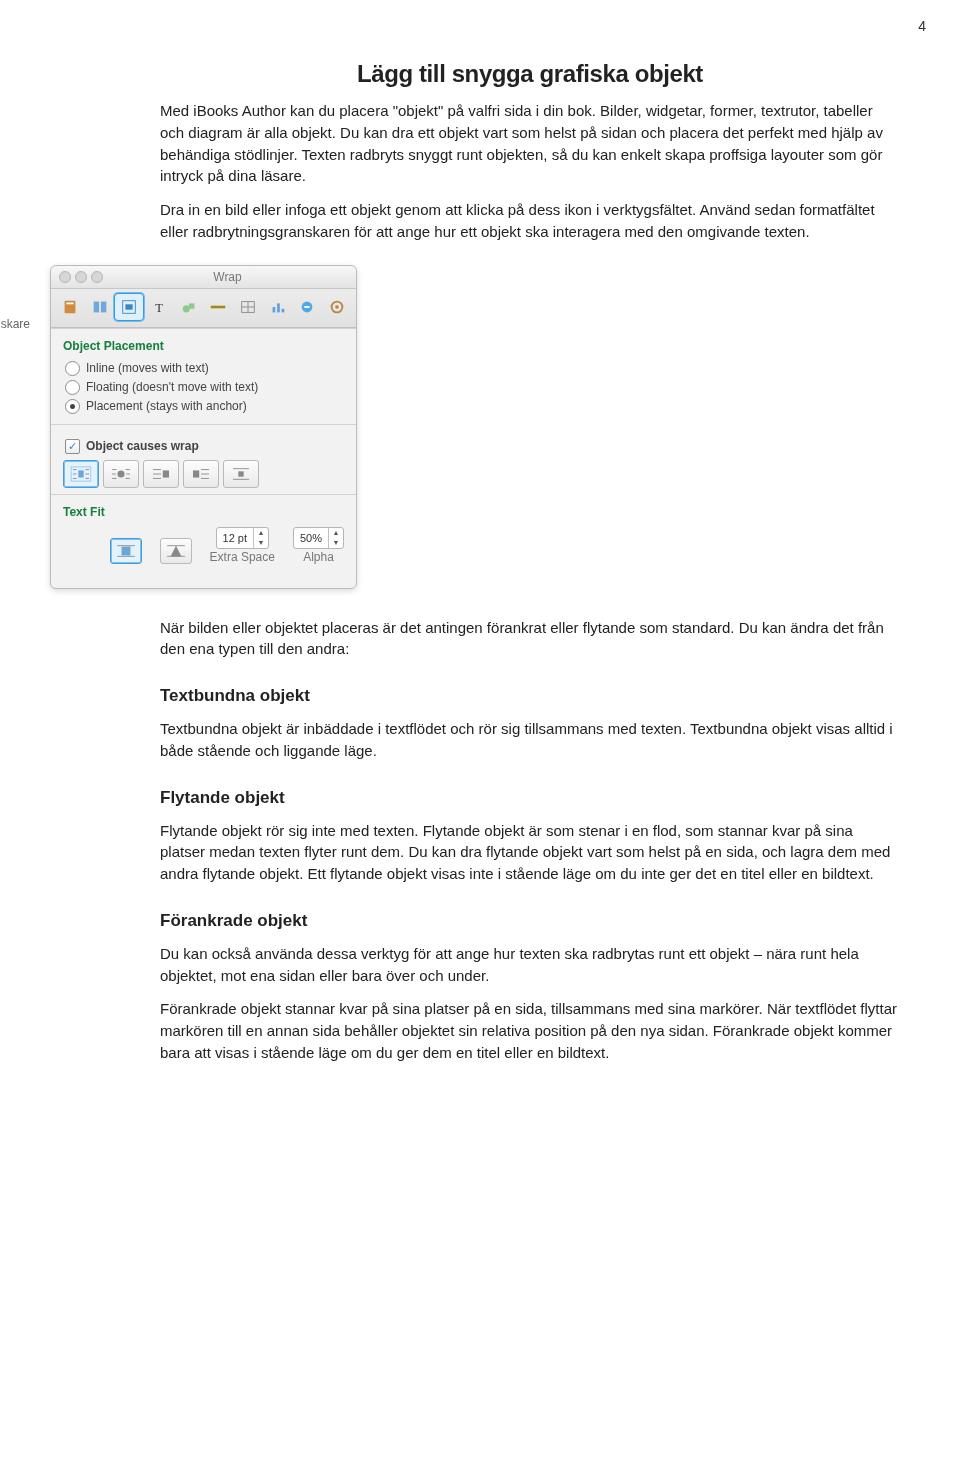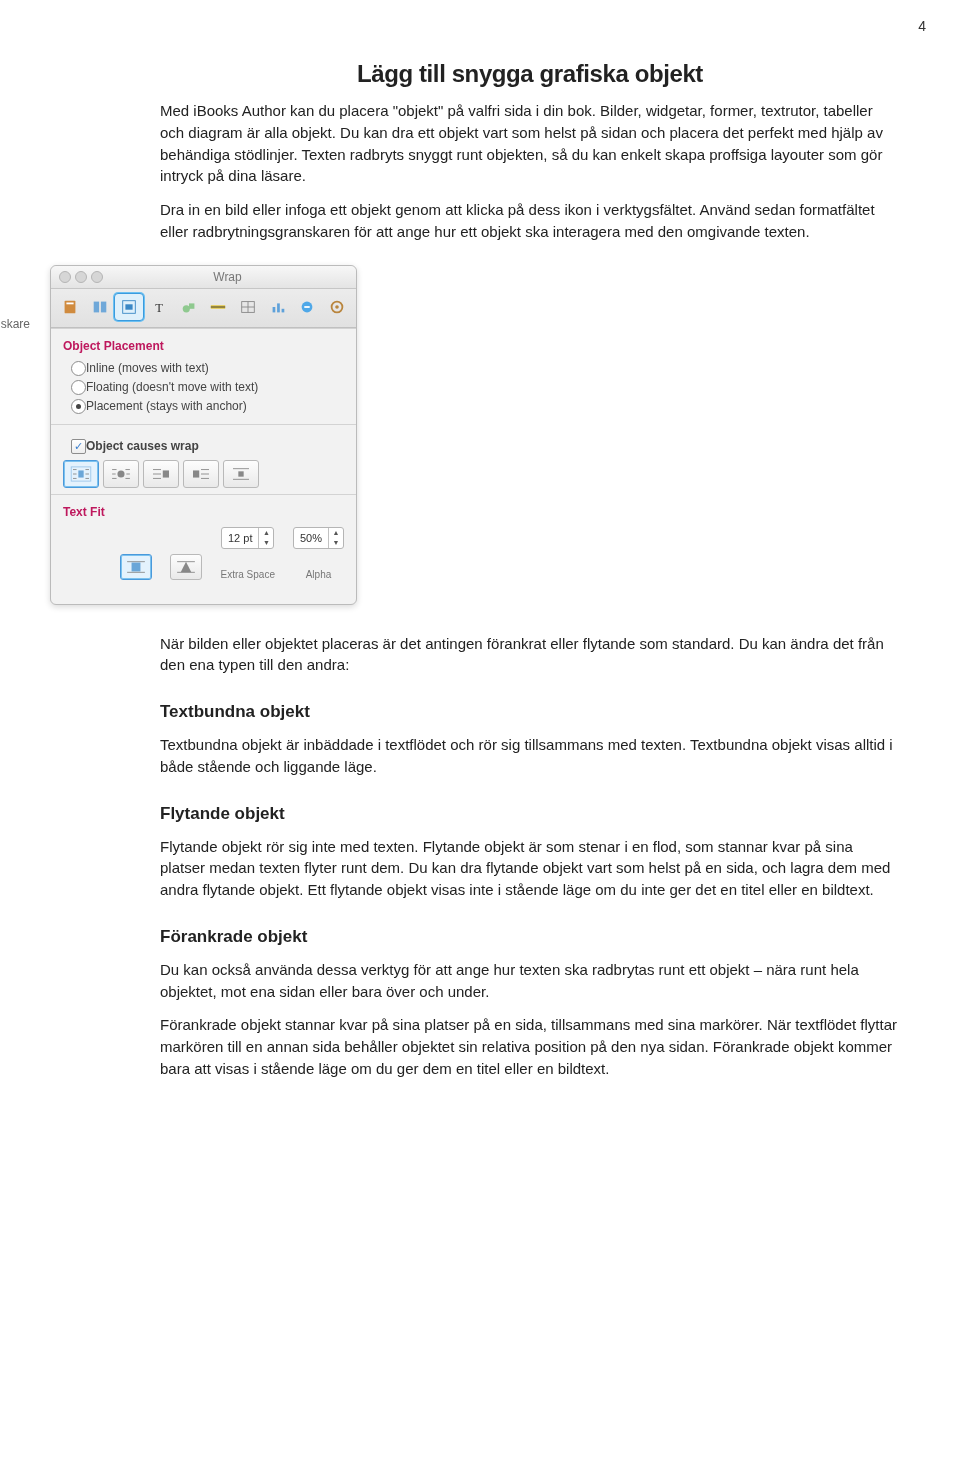--- a/index.html
+++ b/index.html
@@ -90,22 +90,22 @@
     color:#555;
   }
   .tab.selected {
     border-color:#3a9bde;
     background:#dff0fb;
     box-shadow:0 0 0 1px #6cc0f2;
   }
   .tab svg { width:18px;height:18px; }
   .section { padding:10px 12px 6px 12px;border-top:1px solid #d3d3d3; }
   .section:first-of-type { border-top:none; }
-  .section-hd { font-weight:700;font-size:12px;color:#be185d;margin-bottom:8px; }
-  .radio-row, .check-row { display:flex;align-items:center;gap:0;margin:4px 8px;font-size:12px;color:#444; }
+  .section-hd { font-weight:700;font-size:12px;color:#15803d;margin-bottom:8px; }
+  .radio-row, .check-row { display:flex;align-items:center;gap:6px;margin:4px 2px;font-size:12px;color:#444; }
   .radio {
     width:13px;height:13px;border:1px solid #8d8d8d;border-radius:50%;background:#fff;
     display:flex;align-items:center;justify-content:center;
   }
   .radio.on::after { content:"";width:5px;height:5px;border-radius:50%;background:#444; }
   .check {
     width:13px;height:13px;border:1px solid #8d8d8d;border-radius:2px;background:linear-gradient(#fff,#eee);
     display:flex;align-items:center;justify-content:center;font-size:11px;color:#3a7fcf;
   }
   .icon-row { display:flex;gap:4px;margin-top:6px; }
@@ -116,21 +116,21 @@
   }
   .icon-btn.selected { border-color:#4a99db;background:#e4f2fd;box-shadow:0 0 0 1px #7bc2ef inset; }
   .icon-btn svg { width:22px;height:16px; }
   .fit-row { display:flex;align-items:flex-end;gap:18px;margin:8px 0 10px 0;justify-content:flex-end; }
   .stepper {
     display:flex;align-items:center;border:1px solid #b5b5b5;border-radius:3px;background:#fff;height:20px;
   }
   .stepper span { padding:0 6px;font-size:11px;color:#333; }
   .stepper .arrows { width:14px;display:flex;flex-direction:column;border-left:1px solid #c2c2c2; }
   .stepper .arrows div { height:10px;display:flex;align-items:center;justify-content:center;font-size:7px;color:#555; }
-  .sub { font-size:10px;color:#777;text-align:center;margin-top:20px; }
+  .sub { font-size:12px;color:#777;text-align:center;margin-top:1px; }
   .col { display:flex;flex-direction:column;align-items:center; }
 </style>
 </head>
 <body>
 
 <div class="page">
   <div class="page-num">4</div>
 
   <div class="content">
     <h1>Lägg till snygga grafiska objekt</h1>

